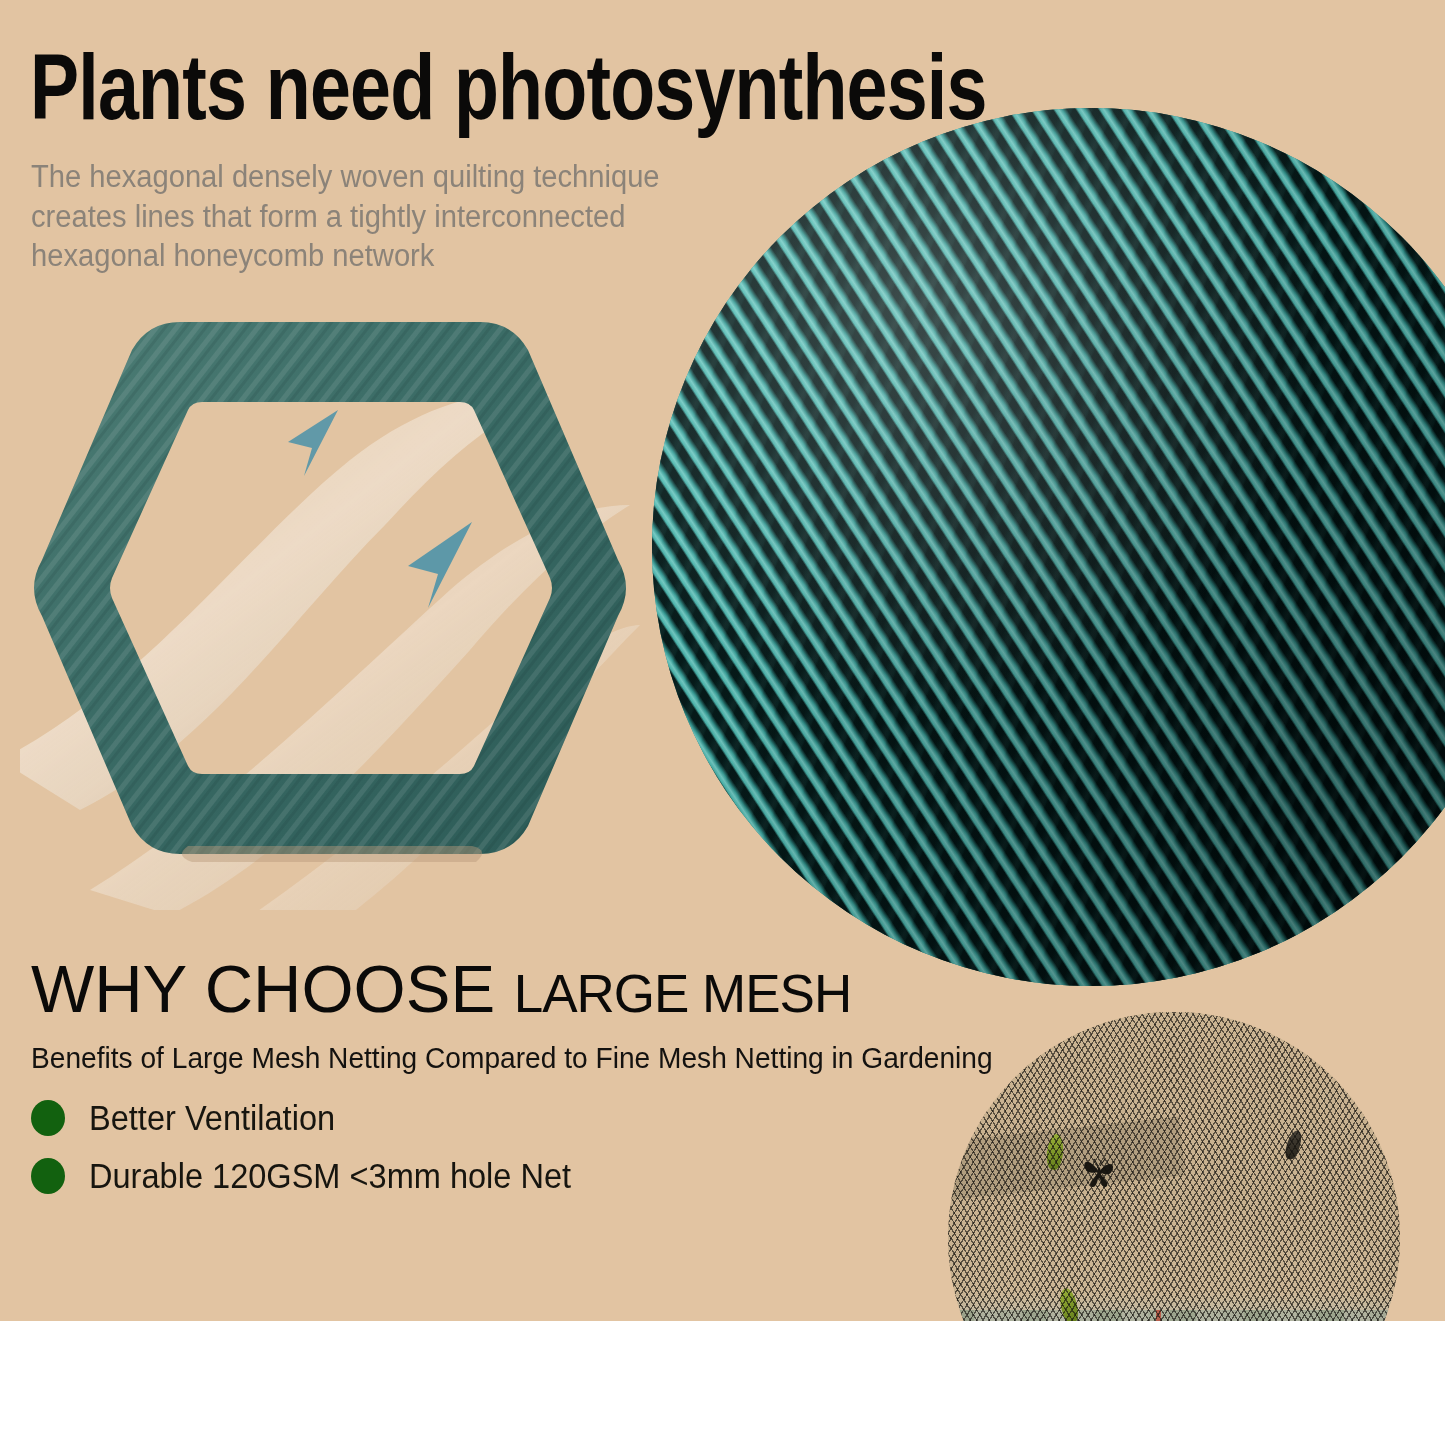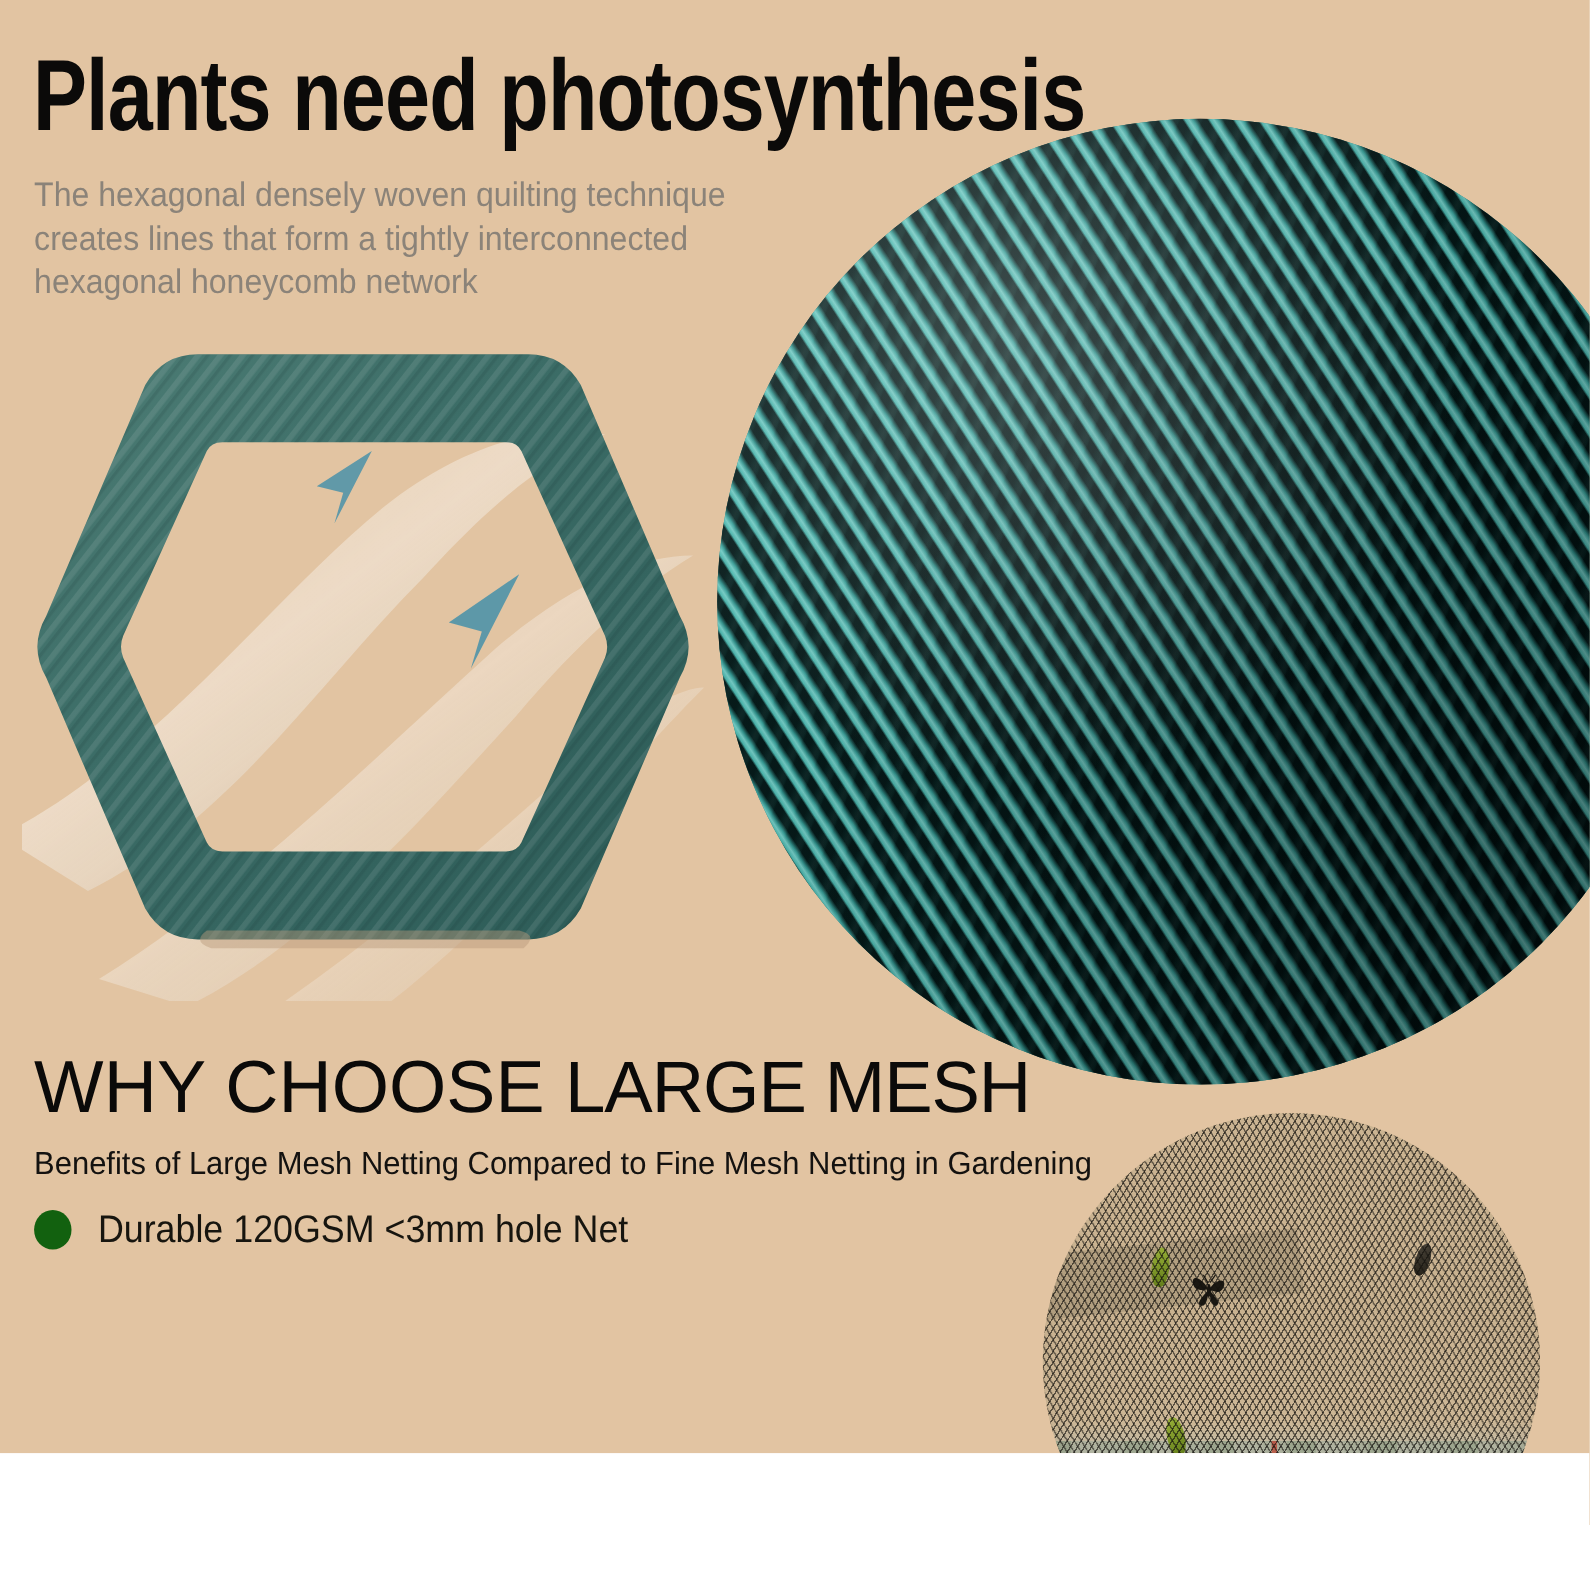--- a/index.html
+++ b/index.html
@@ -112,21 +112,21 @@
     white-space: nowrap;
     color: #0b0a09;
     line-height: 1;
   }
   .why-small {
     font-size: 67px;
     letter-spacing: 0px;
     vertical-align: baseline;
   }
   .why-big {
-    font-size: 66px;
+    font-size: 53px;
     letter-spacing: -1px;
     vertical-align: baseline;
   }
   .benefits-line {
     position: absolute;
     left: 31px;
     top: 1042px;
     font-size: 29px;
     color: #141210;
     white-space: nowrap;
@@ -332,20 +332,24 @@
 
   <div class="why-line">
     <span class="why-small">WHY CHOOSE</span><span class="why-small">&nbsp;</span><span class="why-big">LARGE MESH</span>
   </div>
 
   <div class="benefits-line">Benefits of Large Mesh Netting Compared to Fine Mesh Netting in Gardening</div>
 
   <ul class="bullets">
     <li>
       <span class="dot"></span>
+      <span class="bullet-text">Better Ventilation</span>
+    </li>
+    <li>
+      <span class="dot"></span>
       <span class="bullet-text">Durable 120GSM &lt;3mm hole Net</span>
     </li>
   </ul>
 
   <div class="net-circle">
     <div class="net-sky"></div>
     <div class="net-ground"></div>
     <div class="net-pole"></div>
     <div class="net-shade-band"></div>
     <div class="net-hoop"></div>

